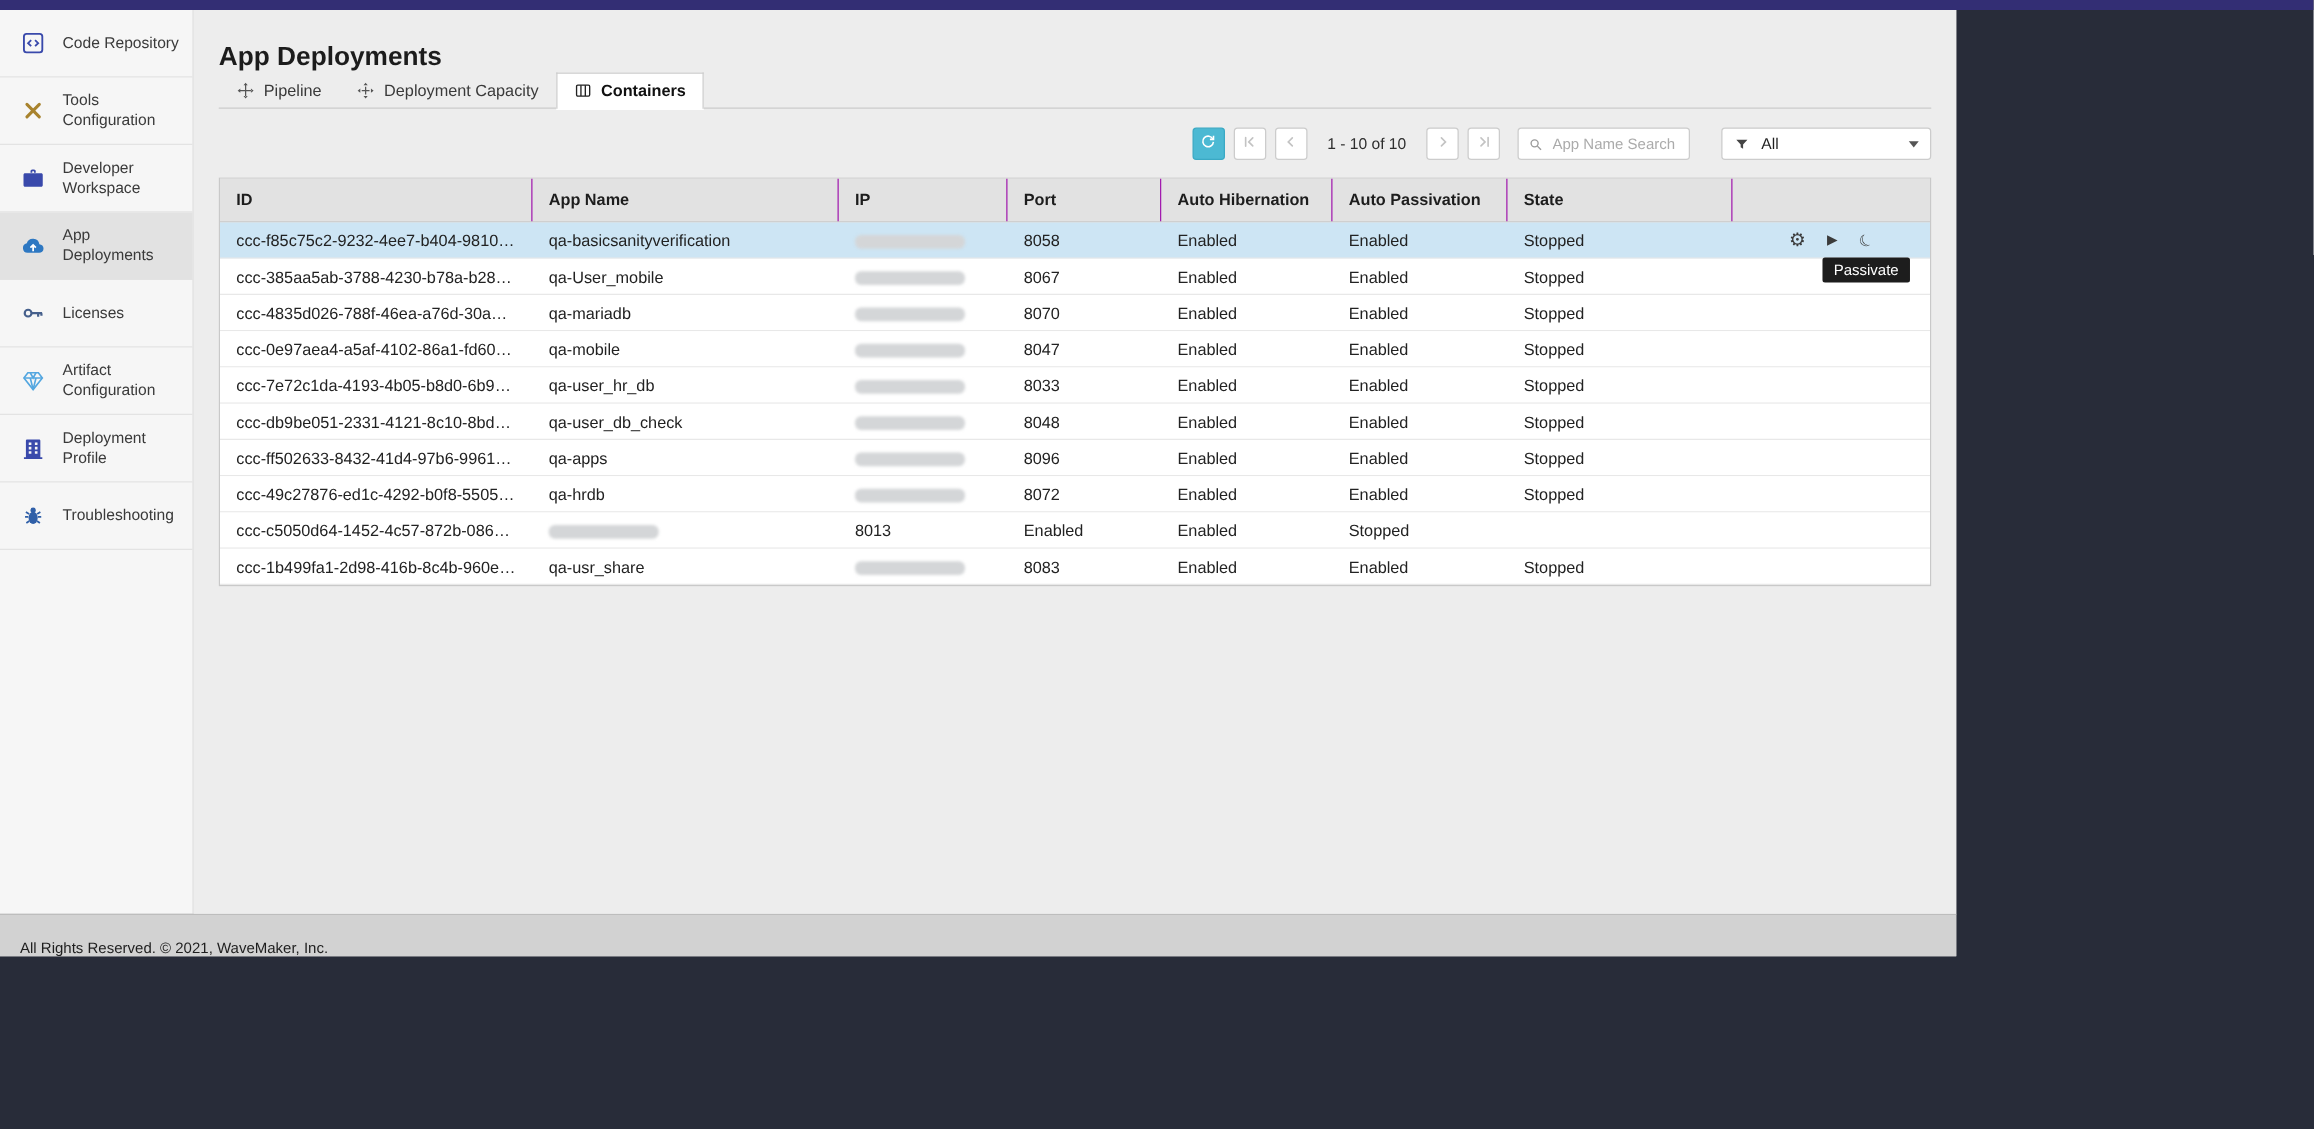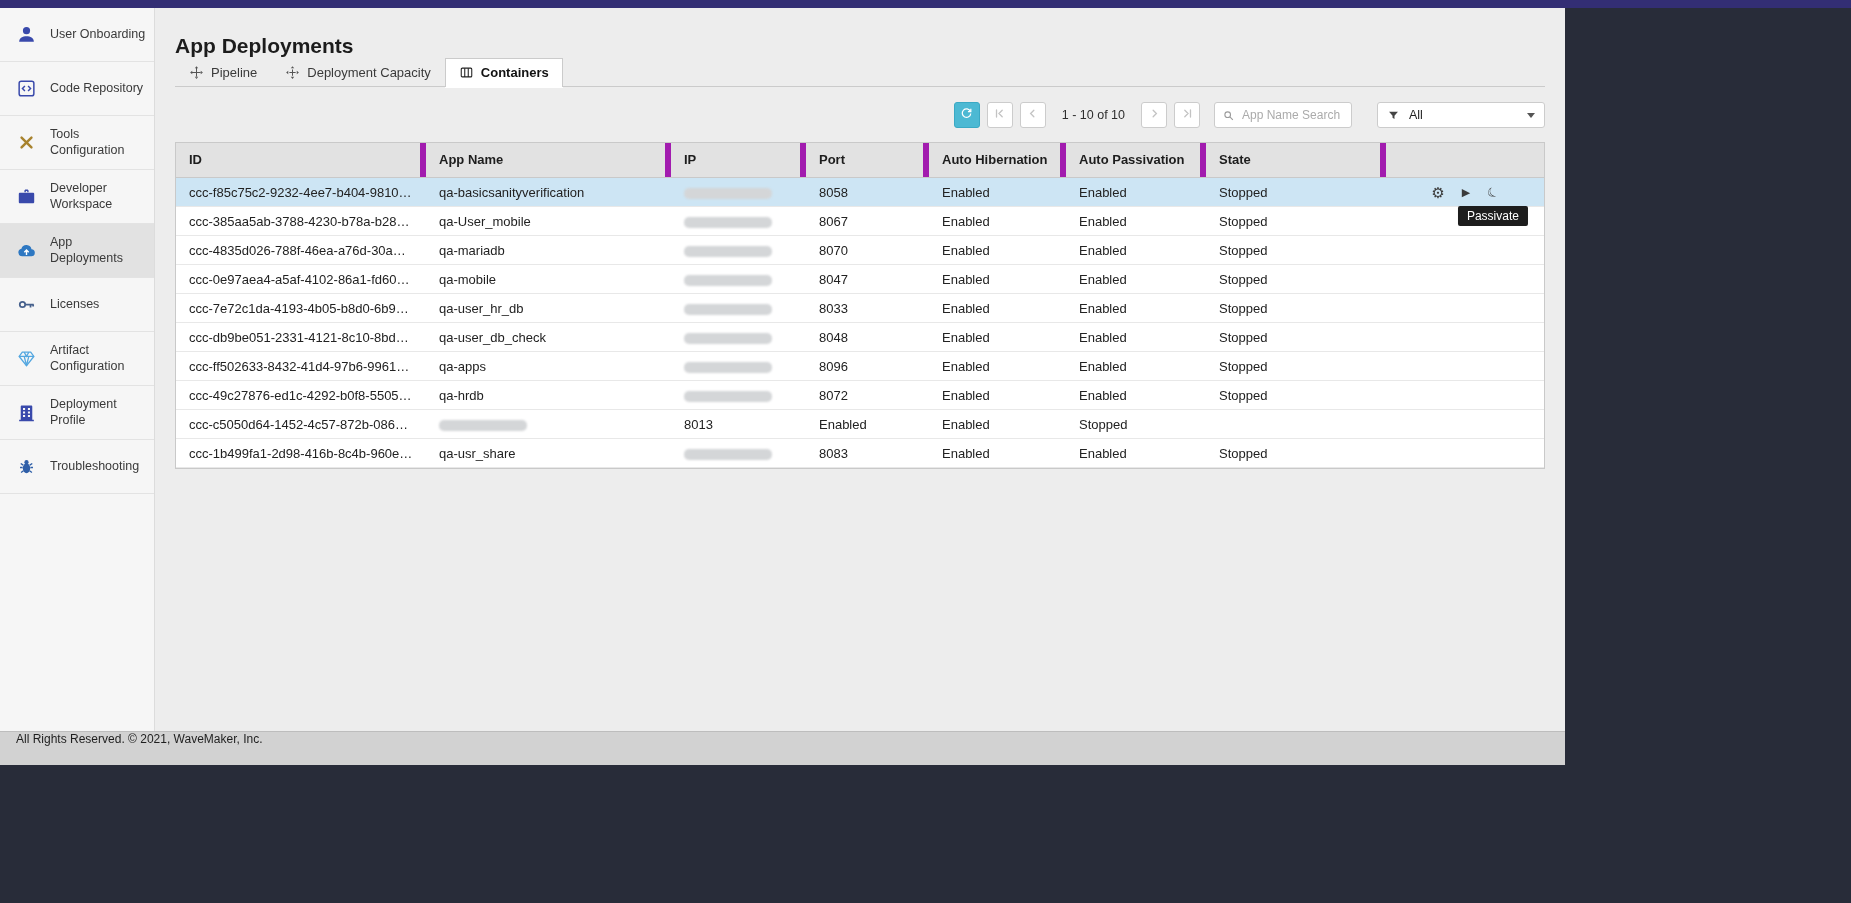--- a/index.html
+++ b/index.html
@@ -53,60 +53,51 @@
                    cursor:pointer; margin-left:18px; }
   .filter-select .funnel svg { width:13px; height:13px; color:#444; display:block; }
   .filter-select .caret { margin-left:auto; width:0; height:0; border-left:4px solid transparent;
                           border-right:4px solid transparent; border-top:5px solid #555; }
 
   
   .table { margin-top:13px; width:100%; background:#fff; border:1px solid #c9c9c9; }
   .grid-row { display:grid; grid-template-columns:250px 245px 135px 123px 137px 140px 180px 1fr; }
   .thead { background:#e2e2e2; border-bottom:1px solid #c9c9c9; }
   .thead .td { height:34px; line-height:34px; font-weight:700; font-size:13px; color:#1d1d1d;
-               padding:0 13px; border-right:6px solid #a21caf; white-space:nowrap; overflow:hidden; }
+               padding:0 13px; border-right:1px solid #a21caf; white-space:nowrap; overflow:hidden; }
   .thead .td:last-child { border-right:none; }
   .tbody .tr { height:29px; border-bottom:1px solid #e8e8e8; background:#fff; cursor:pointer; }
   .tbody .tr.selected { background:var(--selected,#cde5f4); }
   .tbody .td { font-size:13px; line-height:29px; color:#222; padding:0 13px; white-space:nowrap; }
   .tbody .td.clip { overflow:hidden; text-overflow:ellipsis; }
   .redacted { display:inline-block; width:88px; height:11px; background:#d4d6d8; border-radius:5px;
               filter:blur(1.3px); vertical-align:middle; }
   .td.actions { display:flex; align-items:center; justify-content:center; gap:17px; padding:0 10px; overflow:visible; }
   .act { color:#3b3b3b; cursor:pointer; line-height:1; display:inline-flex; align-items:center; }
   .act.gear { font-size:15px; }
   .act.play { font-size:11px; }
   .moon-wrap { position:relative; }
   .moon { font-size:13px; display:inline-block; transform:rotate(-25deg); }
   .tooltip { position:absolute; top:20px; left:50%; transform:translateX(-50%); background:#1d1d1d; color:#fff;
              font-size:12px; padding:4px 9px; border-radius:2px; white-space:nowrap; z-index:20; }
 
   
-  .footer { height:34px; background:#d2d2d2; border-top:1px solid #bdbdbd; display:flex; align-items:flex-start;
+  .footer { height:34px; background:#d2d2d2; border-top:1px solid #bdbdbd; display:flex; align-items:flex-end;
             padding-left:16px; font-size:12px; color:#1e1e1e; }
 </style>
 </head>
 <body>
 
 <div class="desktop">
   <div class="topbar"></div>
 
   <div class="app-window">
     <div class="app-body">
 
       <nav class="sidebar" id="sidebar">
-          <div class="side-item">
-            <span class="side-icon" style="color: rgb(57, 73, 171);">
-              <svg viewBox="0 0 24 24" fill="currentColor">
-                <circle cx="12" cy="7.6" r="4.1"></circle>
-                <path d="M3.6 20.2c0-4.3 4.1-6.3 8.4-6.3s8.4 2 8.4 6.3z"></path>
-              </svg>
-            </span>
-            <span class="side-label">User Onboarding</span>
-          </div>
           <div class="side-item">
             <span class="side-icon" style="color: rgb(57, 73, 171);">
               <svg viewBox="0 0 24 24" fill="none" stroke="currentColor" stroke-width="1.7">
                 <rect x="3.6" y="3.6" width="16.8" height="16.8" rx="2.4"></rect>
                 <path d="M10.2 9.2 7.4 12l2.8 2.8M13.8 9.2 16.6 12l-2.8 2.8"></path>
               </svg>
             </span>
             <span class="side-label">Code Repository</span>
           </div>
           <div class="side-item">

